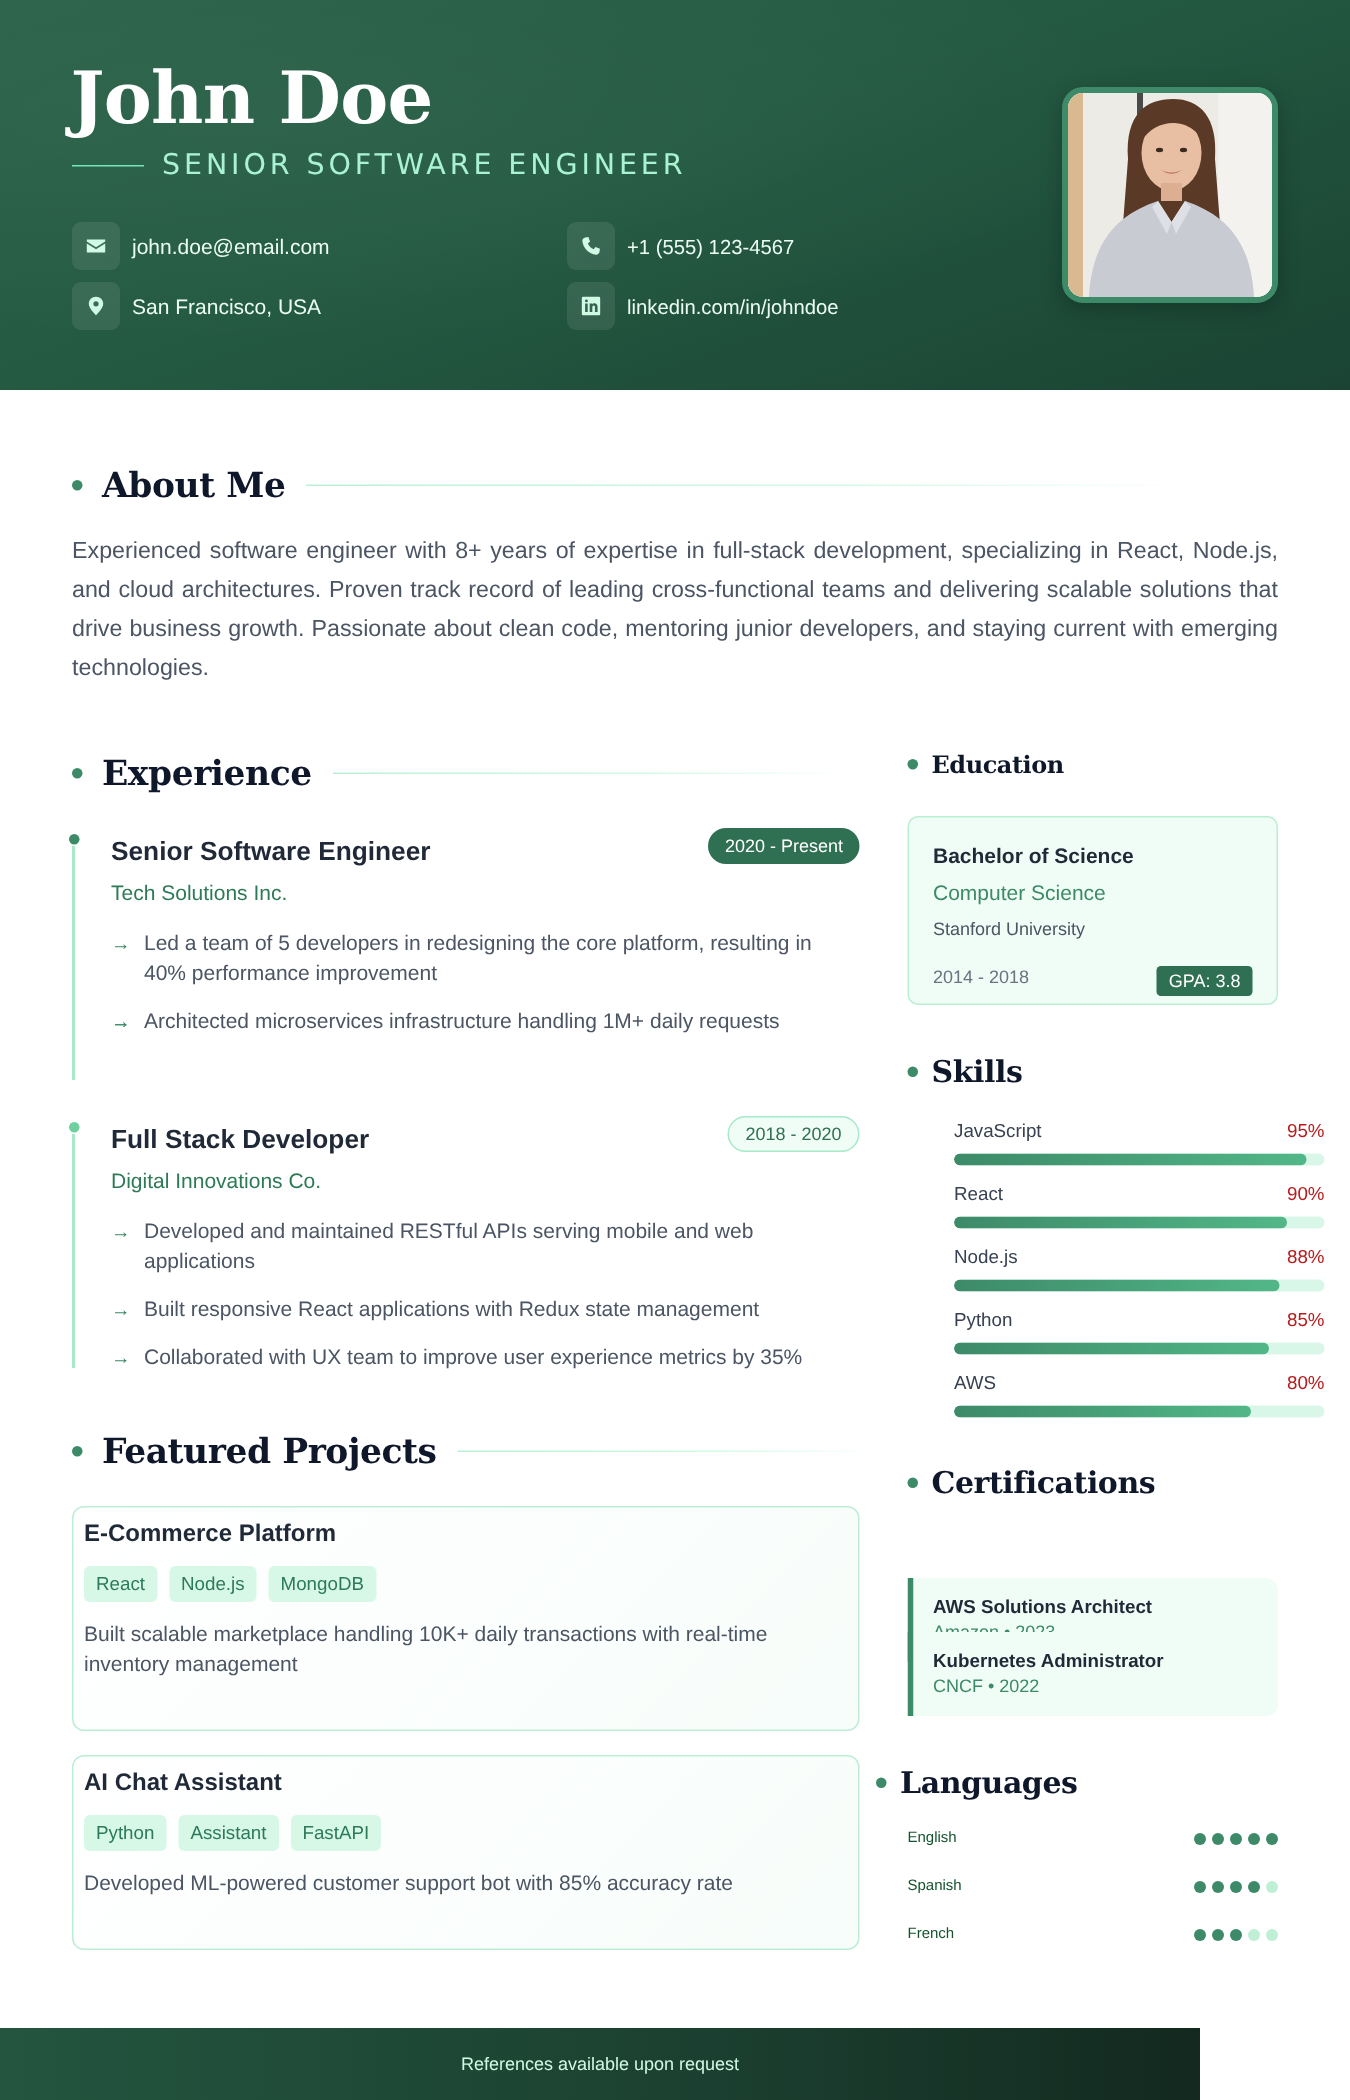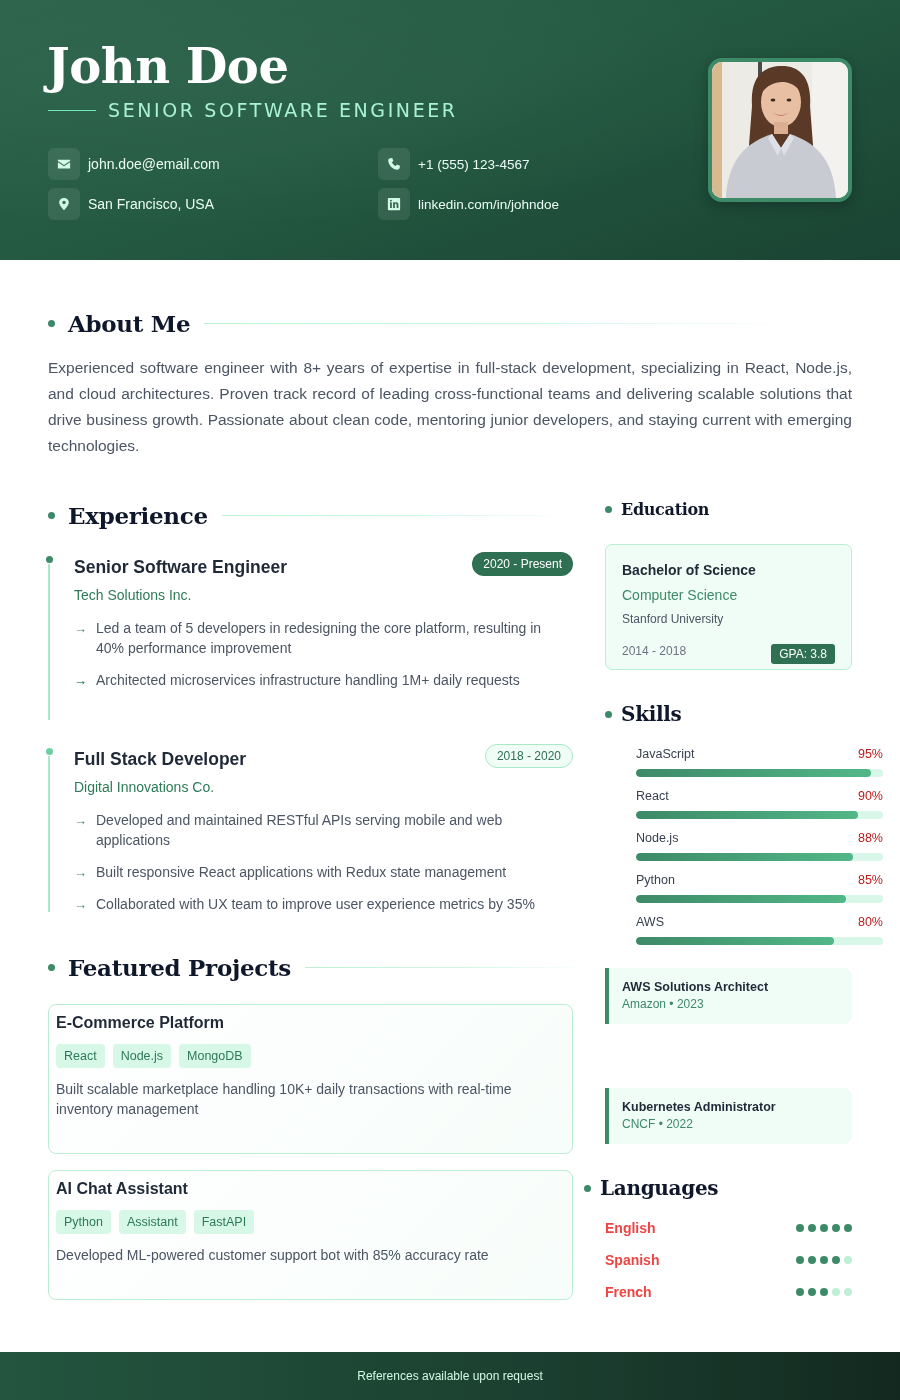--- a/index.html
+++ b/index.html
@@ -109,28 +109,28 @@
   .skill .fill { height: 100%; border-radius: 4px; background: linear-gradient(90deg, #3d8a68 0%, #52b788 100%); }
 
   .cert {
     position: absolute; left: 605px; width: 247px; height: 56px; background: #f0fdf6;
     border-left: 4px solid #3d8a68; border-radius: 0 8px 8px 0; padding: 11px 13px;
   }
   .cert .cname { font-size: 12.5px; font-weight: bold; color: #1f2937; line-height: 16px; }
   .cert .cmeta { font-size: 12px; color: #3d8a68; line-height: 16px; margin-top: 1px; }
 
   .lang { position: absolute; left: 605px; width: 247px; display: flex; justify-content: space-between; align-items: center; }
-  .lang .lname { font-size: 14px; color: #ef4444; font-weight: bold; }
+  .lang .lname { font-size: 10px; color: #14532d; }
   .dots { display: flex; gap: 4px; }
   .dots span { width: 8px; height: 8px; border-radius: 50%; }
   .dots .on { background: #3d8a68; }
   .dots .off { background: #bff0d6; }
 
   .footer {
-    position: absolute; left: 0; top: 1352px; width: 900px; height: 48px;
+    position: absolute; left: 0; top: 1352px; width: 800px; height: 48px;
     background: linear-gradient(90deg, #23553f 0%, #1b3f30 60%, #13291f 100%);
     display: flex; align-items: center; justify-content: center; text-align: right;
   }
   .footer span { font-size: 12px; color: #d1fae5; }
 </style>
 </head>
 <body>
 
 <header class="header">
   <h1 class="name">John Doe</h1>
@@ -318,21 +318,21 @@
     </div>
   <div class="bar">
       <div class="fill" style="width:80%;"></div>
     </div>
 </div>
 
 <div class="sec-head" style="left:605px; top:976px;">
   <span class="dot" style="margin-right:9px;"></span>
   <span class="label" style="font-size:20px;">Certifications</span>
 </div>
-<div class="cert" style="top:968px;">
+<div class="cert" style="top:1052px;">
   <div class="cname">AWS Solutions Architect</div>
   <div class="cmeta">Amazon • 2023</div>
 </div>
 <div class="cert" style="top:1088px;">
   <div class="cname">Kubernetes Administrator</div>
   <div class="cmeta">CNCF • 2022</div>
 </div>
 
 <div class="sec-head" style="left:584px; top:1176px;">
   <span class="dot" style="margin-right:9px;"></span>

